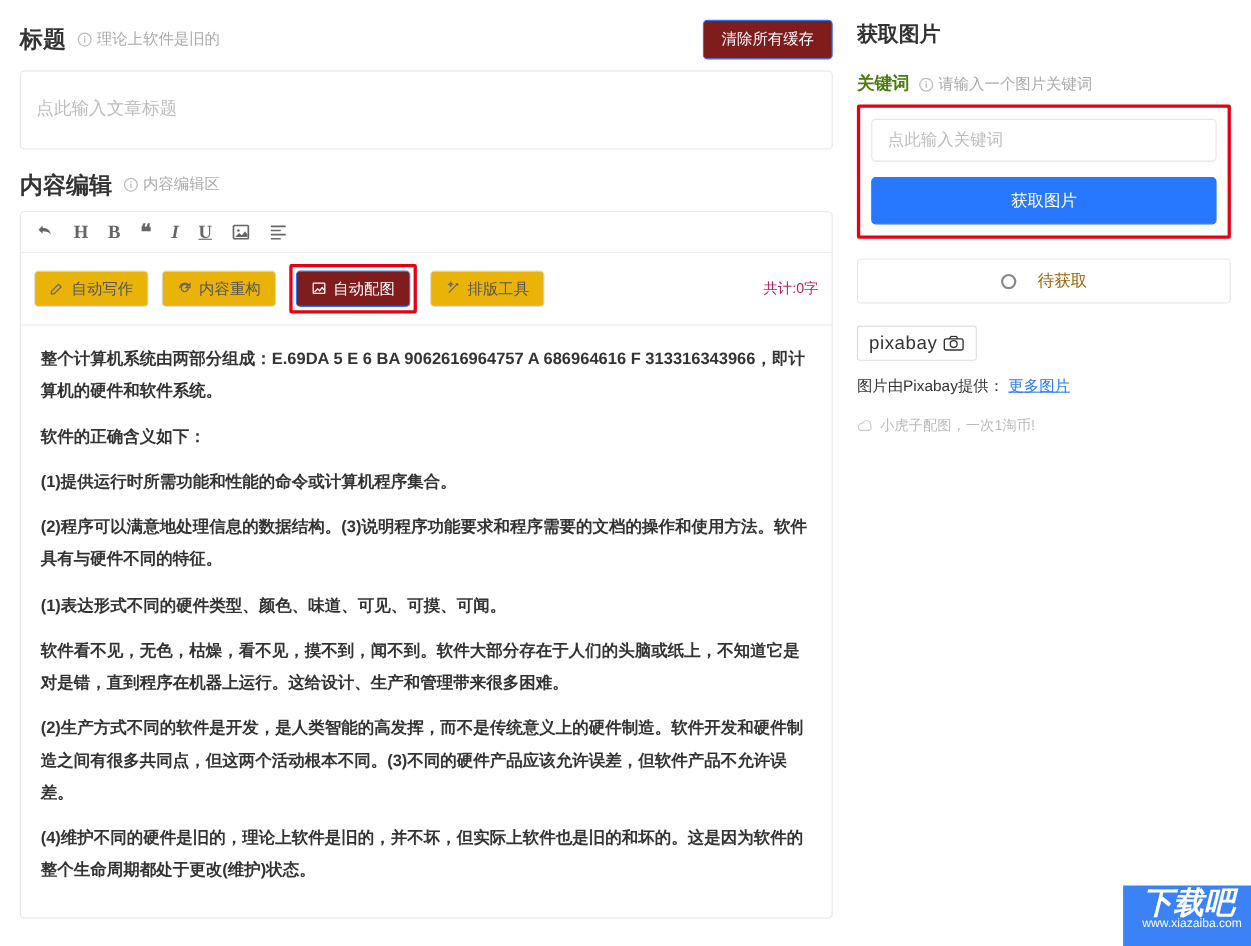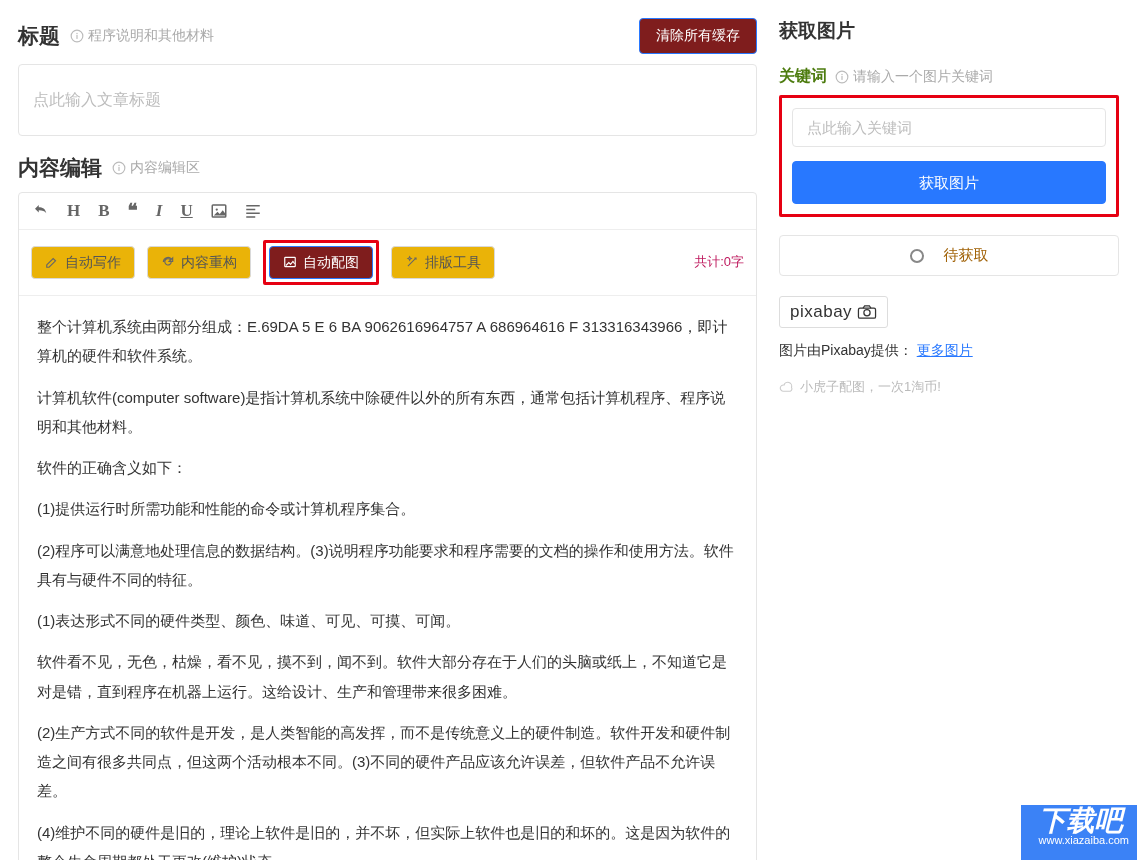--- a/index.html
+++ b/index.html
@@ -30,21 +30,21 @@
 .tool-ic.quote { font-size: 19px; }
 
 .toolbar2 { display: flex; align-items: center; gap: 12px; padding: 10px 12px; border-bottom: 1px solid #eee; }
 .toolbar2 .btn { font-size: 14px; padding: 6px 13px; }
 .toolbar2 .btn svg { width: 14px; height: 14px; }
 .toolbar2 .spacer { flex: 1; }
 .wc { color: #be185d; font-size: 13px; }
 .hl-red { border: 3px solid #e60012; border-radius: 2px; padding: 3px; }
 
 .content { padding: 16px 18px; font-size: 15px; line-height: 1.95; color: #333; }
-.content p { margin-bottom: 12px; }
+.content p { margin-bottom: 12px; font-weight: bold; }
 
 .right .sec-title2 { font-size: 19px; font-weight: 700; color: #333; margin-bottom: 22px; }
 .kw-head { display: flex; align-items: center; gap: 8px; margin-bottom: 8px; }
 .kw-head .lab { font-size: 16px; font-weight: 700; color: #4d7c0f; }
 .kw-input { width: 100%; border: 1px solid #e5e5e5; border-radius: 4px; padding: 10px 14px; font-size: 15px; color: #333; }
 .red-box { border: 3px solid #e60012; padding: 10px; border-radius: 2px; }
 .fetch-btn-wrap { margin-top: 14px; }
 
 .pending { margin-top: 18px; border: 1px solid #e5e5e5; border-radius: 4px; padding: 10px; text-align: center; color: #a16207; display: flex; align-items: center; justify-content: center; gap: 20px; font-size: 15px; }
 .pending .circ { width: 14px; height: 14px; border: 2px solid #888; border-radius: 50%; display: inline-block; }
@@ -66,21 +66,21 @@
   <div class="left">
     <div class="section-head">
       <div class="titlewrap">
         <span class="sec-title">标题</span>
         <span class="hint">
           <svg viewBox="0 0 24 24">
               <circle cx="12" cy="12" r="10" fill="none" stroke="#bbb" stroke-width="2"></circle>
               <circle cx="12" cy="7.5" r="1.2" fill="#bbb"></circle>
               <rect x="11" y="10" width="2" height="7" fill="#bbb"></rect>
             </svg>
-          <span>程序说明和其他材料</span>
+          <span>理论上软件是旧的</span>
         </span>
       </div>
       <button class="btn primary big">清除所有缓存</button>
     </div>
 
     <input class="ti-input" placeholder="点此输入文章标题" style="">
 
     <div class="section-head" style="margin-top:18px;">
       <div class="titlewrap">
         <span class="sec-title">内容编辑</span>
@@ -148,21 +148,20 @@
               <path d="M5 19L19 5m-3 0h3v3M8 3l1 2 2 1-2 1-1 2-1-2-2-1 2-1 1-2z" fill="none" stroke="#666" stroke-width="1.8"></path>
             </svg>
           <span>排版工具</span>
         </button>
         <span class="spacer"></span>
         <span class="wc">共计:0字</span>
       </div>
 
       <div class="content">
         <p>整个计算机系统由两部分组成：E.69DA 5 E 6 BA 9062616964757 A 686964616 F 313316343966，即计算机的硬件和软件系统。</p>
-        <p>计算机软件(computer software)是指计算机系统中除硬件以外的所有东西，通常包括计算机程序、程序说明和其他材料。</p>
         <p>软件的正确含义如下：</p>
         <p>(1)提供运行时所需功能和性能的命令或计算机程序集合。</p>
         <p>(2)程序可以满意地处理信息的数据结构。(3)说明程序功能要求和程序需要的文档的操作和使用方法。软件具有与硬件不同的特征。</p>
         <p>(1)表达形式不同的硬件类型、颜色、味道、可见、可摸、可闻。</p>
         <p>软件看不见，无色，枯燥，看不见，摸不到，闻不到。软件大部分存在于人们的头脑或纸上，不知道它是对是错，直到程序在机器上运行。这给设计、生产和管理带来很多困难。</p>
         <p>(2)生产方式不同的软件是开发，是人类智能的高发挥，而不是传统意义上的硬件制造。软件开发和硬件制造之间有很多共同点，但这两个活动根本不同。(3)不同的硬件产品应该允许误差，但软件产品不允许误差。</p>
         <p>(4)维护不同的硬件是旧的，理论上软件是旧的，并不坏，但实际上软件也是旧的和坏的。这是因为软件的整个生命周期都处于更改(维护)状态。</p>
       </div>
     </div>
   </div>

